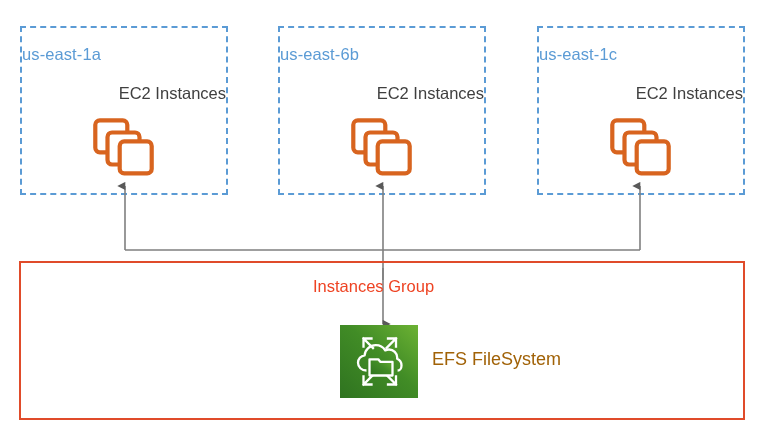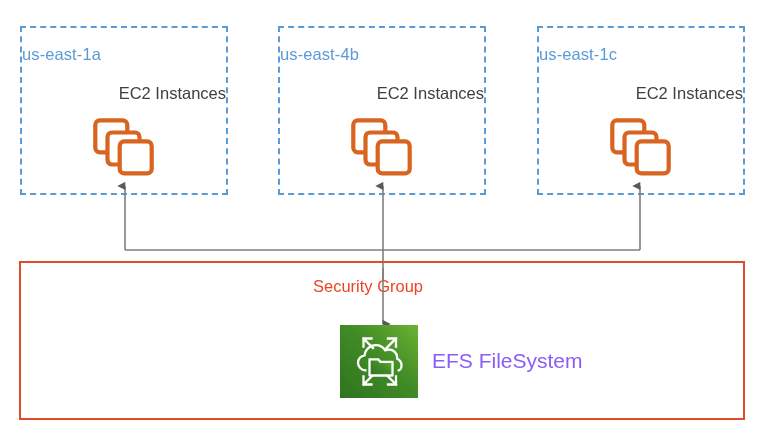--- a/index.html
+++ b/index.html
@@ -97,22 +97,22 @@
     left: 340px;
     top: 325px;
     width: 78px;
     height: 73px;
   }
   .efs-icon svg { display: block; }
   .efs-label {
     position: absolute;
     left: 432px;
     top: 349px;
-    color: #8b5cf6;
-    font-size: 21px;
+    color: #a16207;
+    font-size: 18px;
     white-space: nowrap;
   }
 </style>
 </head>
 <body>
 
 <div id="canvas">
 
   <div class="az-box" style="left:20px;">
     <div class="az-label">us-east-1a</div>
@@ -120,21 +120,21 @@
     <div class="ec2-icon">
       <svg width="62" height="58" viewBox="0 0 62 58">
         <rect x="2.3" y="2.3" width="32" height="32" rx="4.5" ry="4.5" fill="#ffffff" stroke="#D8641F" stroke-width="4.2"></rect>
         <rect x="14.5" y="14.5" width="32" height="32" rx="4.5" ry="4.5" fill="#ffffff" stroke="#D8641F" stroke-width="4.2"></rect>
         <rect x="26.7" y="23.4" width="32" height="32" rx="4.5" ry="4.5" fill="#ffffff" stroke="#D8641F" stroke-width="4.2"></rect>
       </svg>
     </div>
   </div>
 
   <div class="az-box" style="left:278px;">
-    <div class="az-label">us-east-4b</div>
+    <div class="az-label">us-east-6b</div>
     <div class="ec2-label">EC2 Instances</div>
     <div class="ec2-icon">
       <svg width="62" height="58" viewBox="0 0 62 58">
         <rect x="2.3" y="2.3" width="32" height="32" rx="4.5" ry="4.5" fill="#ffffff" stroke="#D8641F" stroke-width="4.2"></rect>
         <rect x="14.5" y="14.5" width="32" height="32" rx="4.5" ry="4.5" fill="#ffffff" stroke="#D8641F" stroke-width="4.2"></rect>
         <rect x="26.7" y="23.4" width="32" height="32" rx="4.5" ry="4.5" fill="#ffffff" stroke="#D8641F" stroke-width="4.2"></rect>
       </svg>
     </div>
   </div>
 
@@ -165,21 +165,21 @@
     <path d="M125,250 L125,186" fill="none" stroke="#7F7F7F" stroke-width="1.6" marker-end="url(#arrowUp)"></path>
 
     <path d="M383,280 L383,186" fill="none" stroke="#7F7F7F" stroke-width="1.6" marker-end="url(#arrowUp)"></path>
 
     <path d="M640,250 L640,186" fill="none" stroke="#7F7F7F" stroke-width="1.6" marker-end="url(#arrowUp)"></path>
 
     <path d="M383,268 L383,324" fill="none" stroke="#7F7F7F" stroke-width="1.6" marker-end="url(#arrowDown)"></path>
   </svg>
 
   <div class="sg-box"></div>
-  <div class="sg-label">Security Group</div>
+  <div class="sg-label">Instances Group</div>
 
   <div class="efs-icon">
     <svg width="78" height="73" viewBox="0 0 78 73">
       <defs>
         <linearGradient id="efsGrad" x1="0" y1="1" x2="1" y2="0">
           <stop offset="0%" stop-color="#2F7320"></stop>
           <stop offset="55%" stop-color="#418C26"></stop>
           <stop offset="100%" stop-color="#6CB233"></stop>
         </linearGradient>
       </defs>

